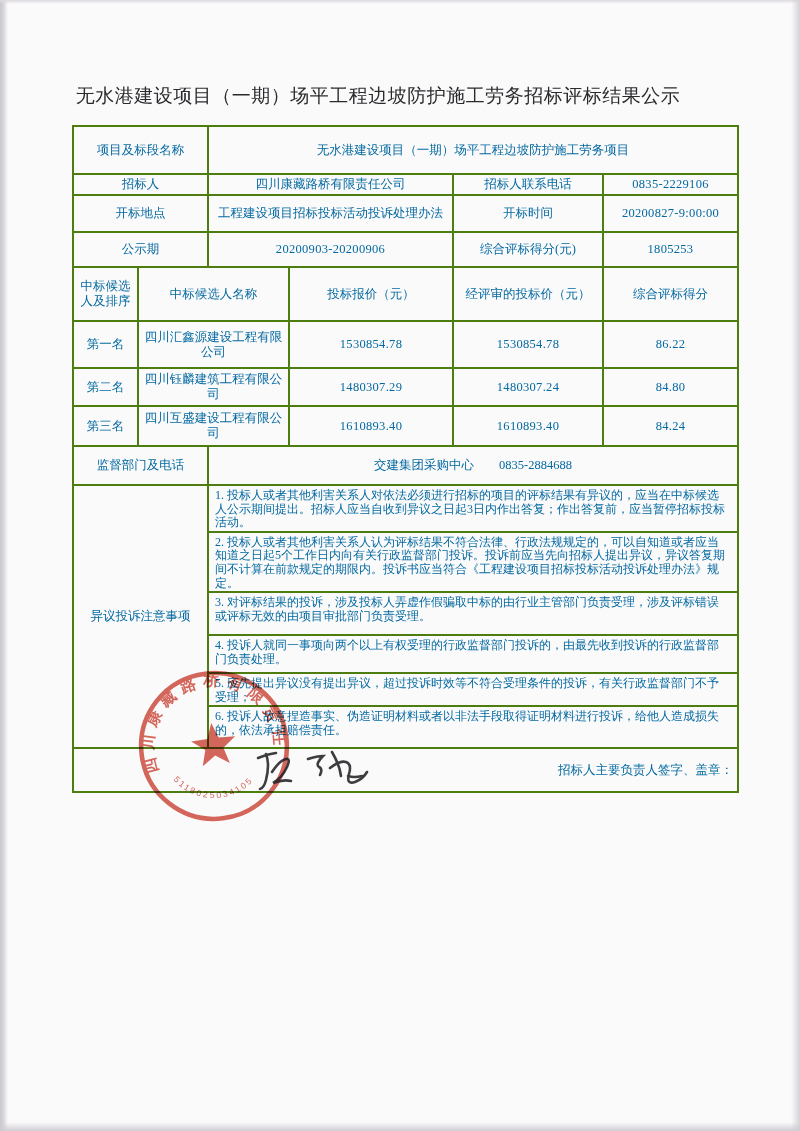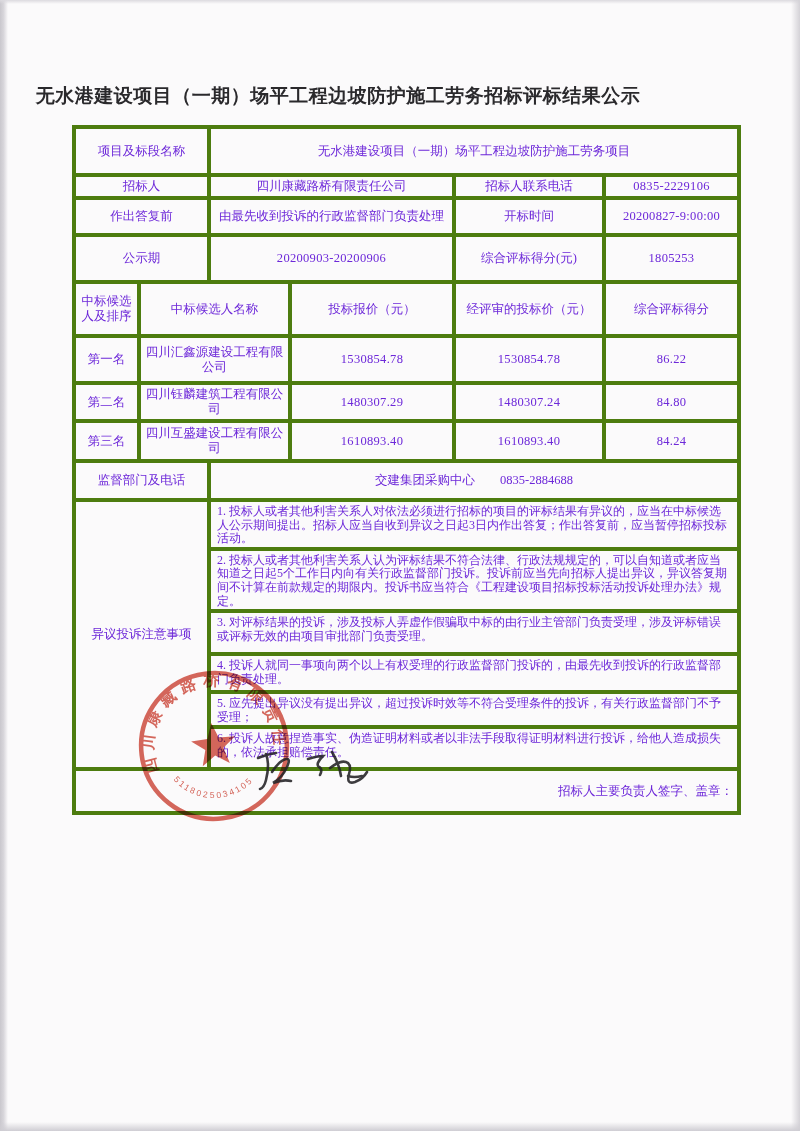--- a/index.html
+++ b/index.html
@@ -15,32 +15,32 @@
     background:linear-gradient(to right,#c9c7cd 0,#d8d6db 45%,rgba(251,250,251,0) 100%);}
   .edge-top{left:0;top:0;width:800px;height:4px;background:linear-gradient(#dcdadf,rgba(251,250,251,0));}
   .edge-right{right:0;top:0;width:9px;height:1131px;
     background:linear-gradient(to left,#d4d2d7 0,rgba(251,250,251,0) 100%);}
   .edge-bottom{left:0;bottom:0;width:800px;height:9px;
     background:linear-gradient(to top,#cfcdd3 0,rgba(251,250,251,0) 100%);}
 
   .doc-title{
     position:absolute;left:0;top:83px;width:676px;text-align:center;
     font-family:"Liberation Sans", sans-serif;
-    font-size:19px;font-weight:bold;letter-spacing:0.5px;color:#2a292c;
+    font-size:19px;font-weight:normal;letter-spacing:0.5px;color:#2a292c;padding-left:40px;
   }
 
   .main-table{
     position:absolute;left:72px;top:125px;width:665px;
     border-collapse:collapse;table-layout:fixed;
   }
   .main-table td{
-    border:4px solid #4d7c0f;
+    border:2px solid #4d7c0f;
     font-size:12.5px;line-height:15px;
     text-align:center;vertical-align:middle;
-    padding:2px 4px;overflow:hidden;color:#6d28d9;
+    padding:2px 4px;overflow:hidden;color:#0369a1;
   }
   .main-table td.notice-item{
     text-align:left;vertical-align:top;
     font-size:12px;line-height:13.6px;padding:3px 8px 1px 6px;
   }
   .main-table td.footer-cell{
     text-align:right;padding-left:6px;font-size:12.5px;
   }
   .num{font-family:"Liberation Serif", serif;letter-spacing:0.3px;}
 
@@ -79,27 +79,27 @@
   </tr>
 
   <tr style="height:20px">
     <td colspan="2">招标人</td>
     <td colspan="2">四川康藏路桥有限责任公司</td>
     <td>招标人联系电话</td>
     <td class="num">0835-2229106</td>
   </tr>
 
   <tr style="height:37px">
-    <td colspan="2">作出答复前</td>
-    <td colspan="2">由最先收到投诉的行政监督部门负责处理</td>
+    <td colspan="2">开标地点</td>
+    <td colspan="2">工程建设项目招标投标活动投诉处理办法</td>
     <td>开标时间</td>
     <td class="num">20200827-9:00:00</td>
   </tr>
 
-  <tr style="height:47px">
+  <tr style="height:35px">
     <td colspan="2">公示期</td>
     <td colspan="2" class="num">20200903-20200906</td>
     <td>综合评标得分(元)</td>
     <td class="num">1805253</td>
   </tr>
 
   <tr style="height:54px">
     <td>中标候选人及排序</td>
     <td colspan="2">中标候选人名称</td>
     <td>投标报价（元）</td>

